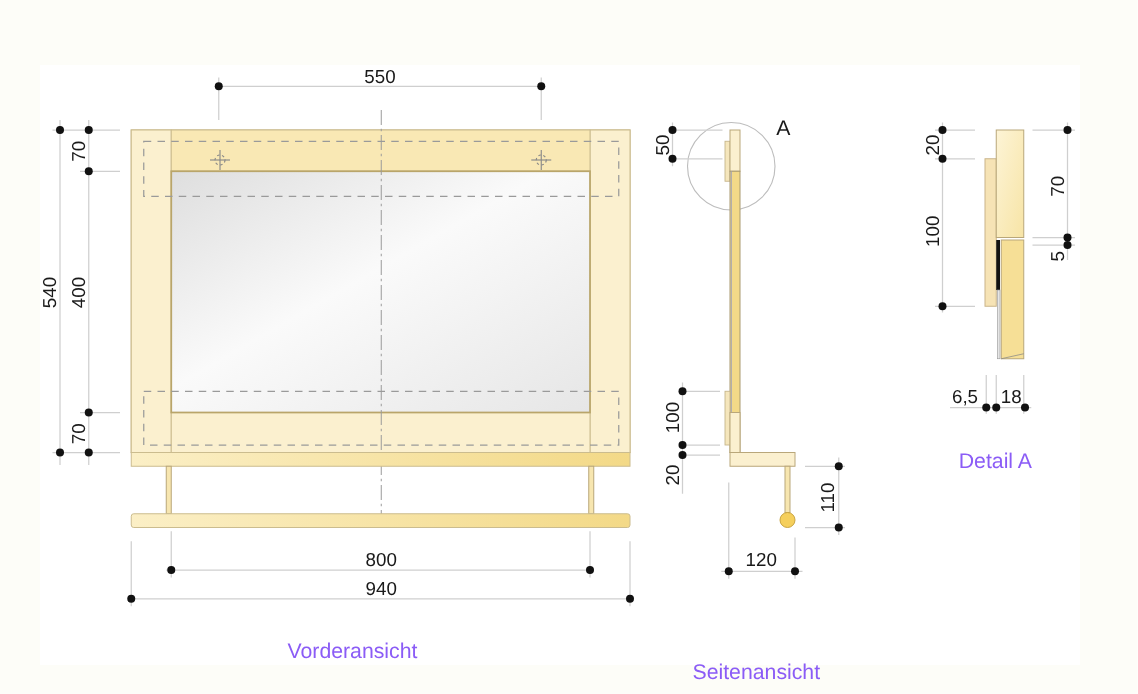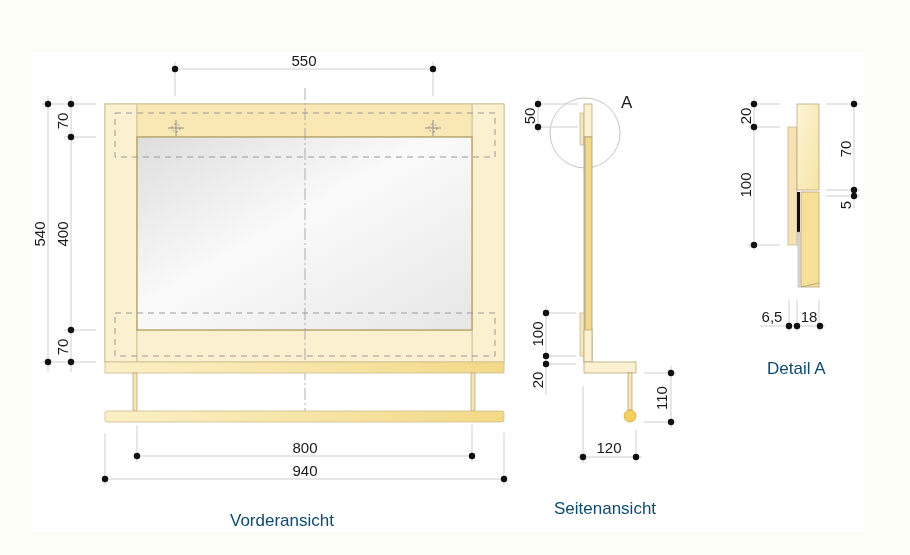--- a/index.html
+++ b/index.html
@@ -1,20 +1,20 @@
 <!DOCTYPE html>
 <html><head>
 <meta charset="utf-8">
 <style>
   html, body { margin: 0; padding: 0; }
   body { width: 910px; height: 555px; background: #fdfdf8; position: relative; overflow: hidden; font-family: "Liberation Sans", sans-serif; }
   .panel { position: absolute; left: 32px; top: 52px; width: 832px; height: 480px; background: #ffffff; }
   svg.drawing { position: absolute; left: 0; top: 0; }
   .dimtext { font-family: "Liberation Sans", sans-serif; font-size: 15px; fill: #1a1a1a; }
-  .label { position: absolute; font-size: 17px; color: #0c4a6e; white-space: nowrap; }
+  .label { position: absolute; font-size: 17px; color: #8b5cf6; white-space: nowrap; }
 </style>
 </head>
 <body>
 
 <div class="panel"></div>
 
 <svg class="drawing" width="910" height="555" viewBox="0 0 910 555">
   <defs>
     <linearGradient id="wood" x1="0" y1="0" x2="1" y2="1">
       <stop offset="0" stop-color="#fdf4d6"></stop>
@@ -215,14 +215,14 @@
     </g>
     <circle cx="789" cy="326" r="3.2" fill="#111"></circle>
       <circle cx="797" cy="326" r="3.2" fill="#111"></circle>
       <circle cx="820" cy="326" r="3.2" fill="#111"></circle>
     <text class="dimtext" x="772" y="322" text-anchor="middle">6,5</text>
     <text class="dimtext" x="809" y="322" text-anchor="middle">18</text>
   </g>
 </svg>
 
 <div class="label" style="left:230px; top:511px;">Vorderansicht</div>
-<div class="label" style="left:554px; top:499px;">Seitenansicht</div>
+<div class="label" style="left:554px; top:528px;">Seitenansicht</div>
 <div class="label" style="left:767px; top:359px;">Detail A</div>
 
 </body></html>

